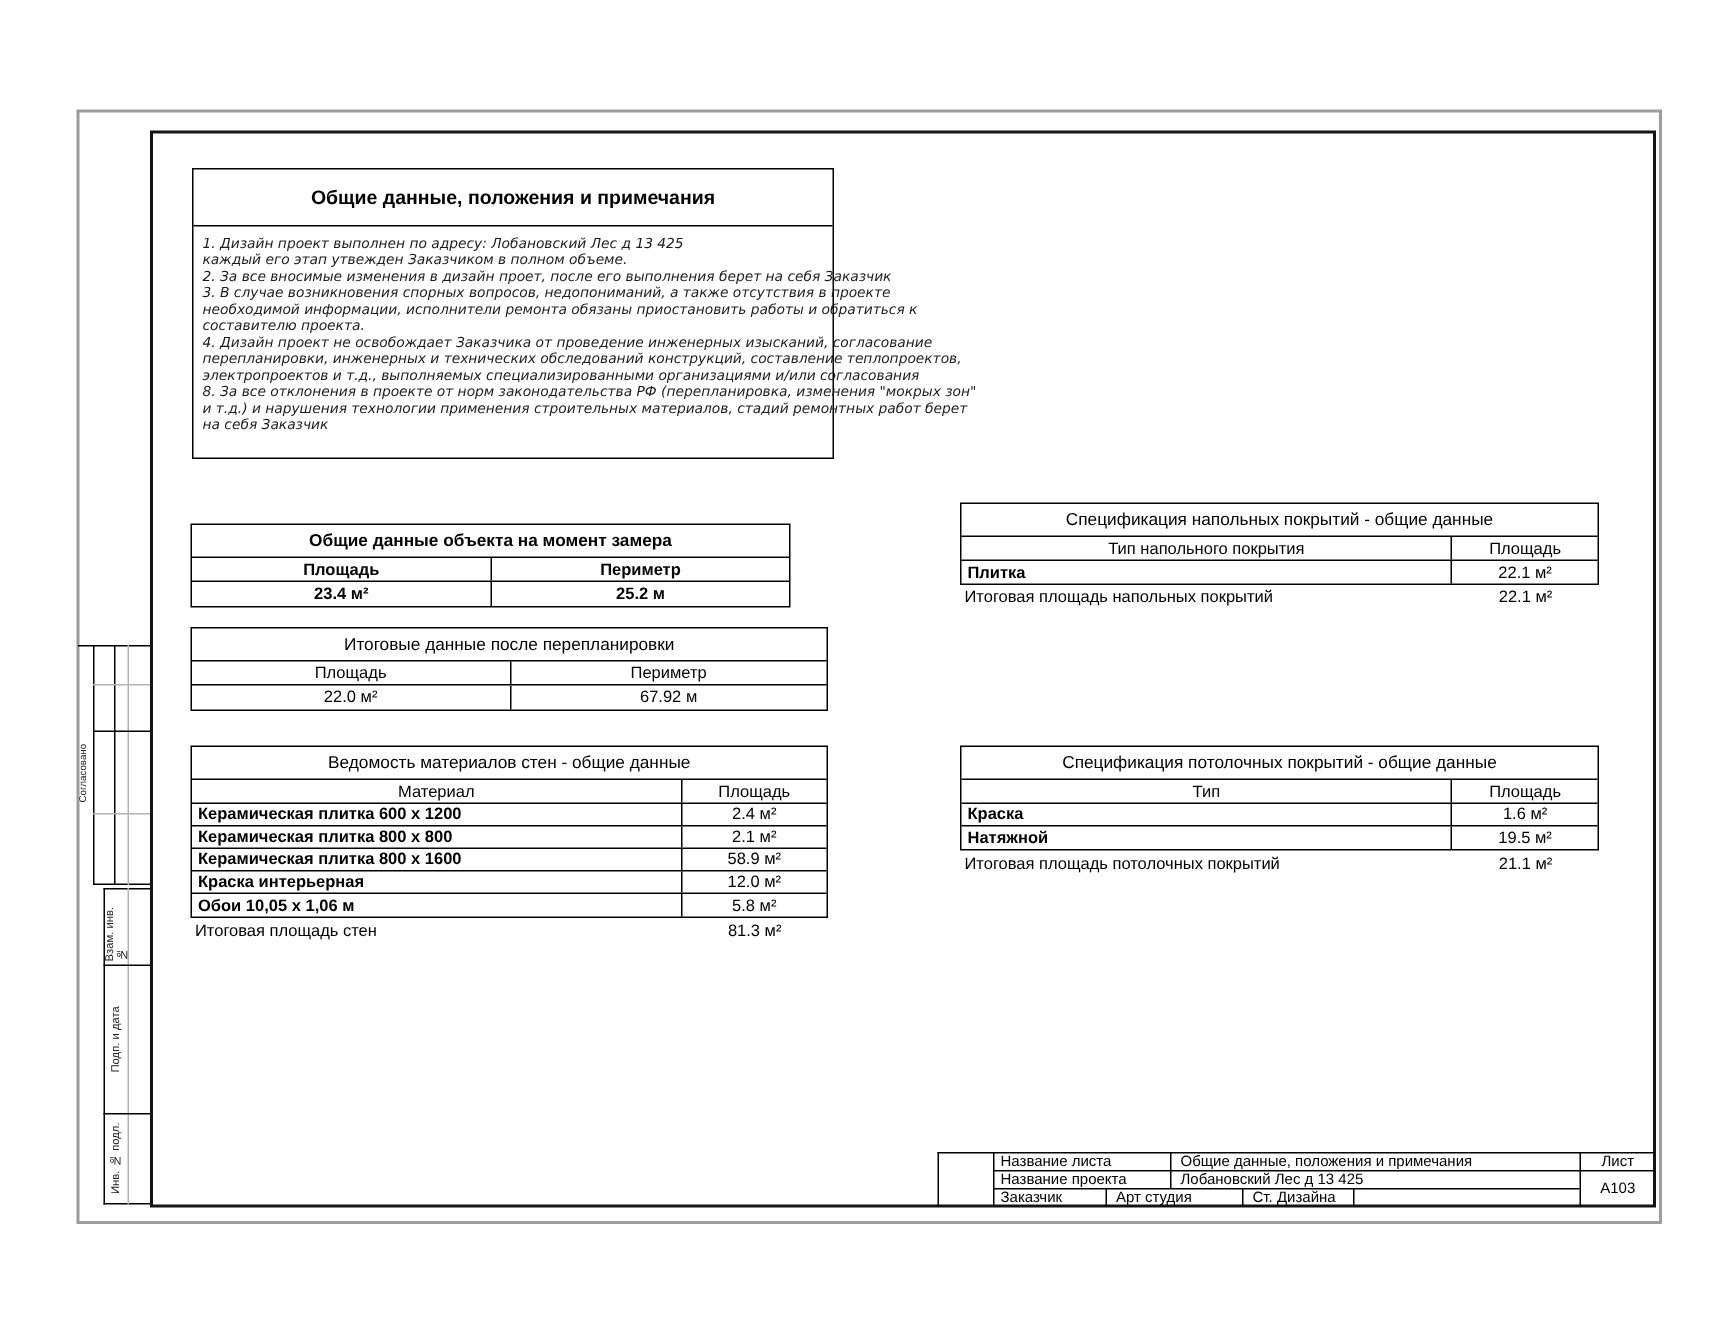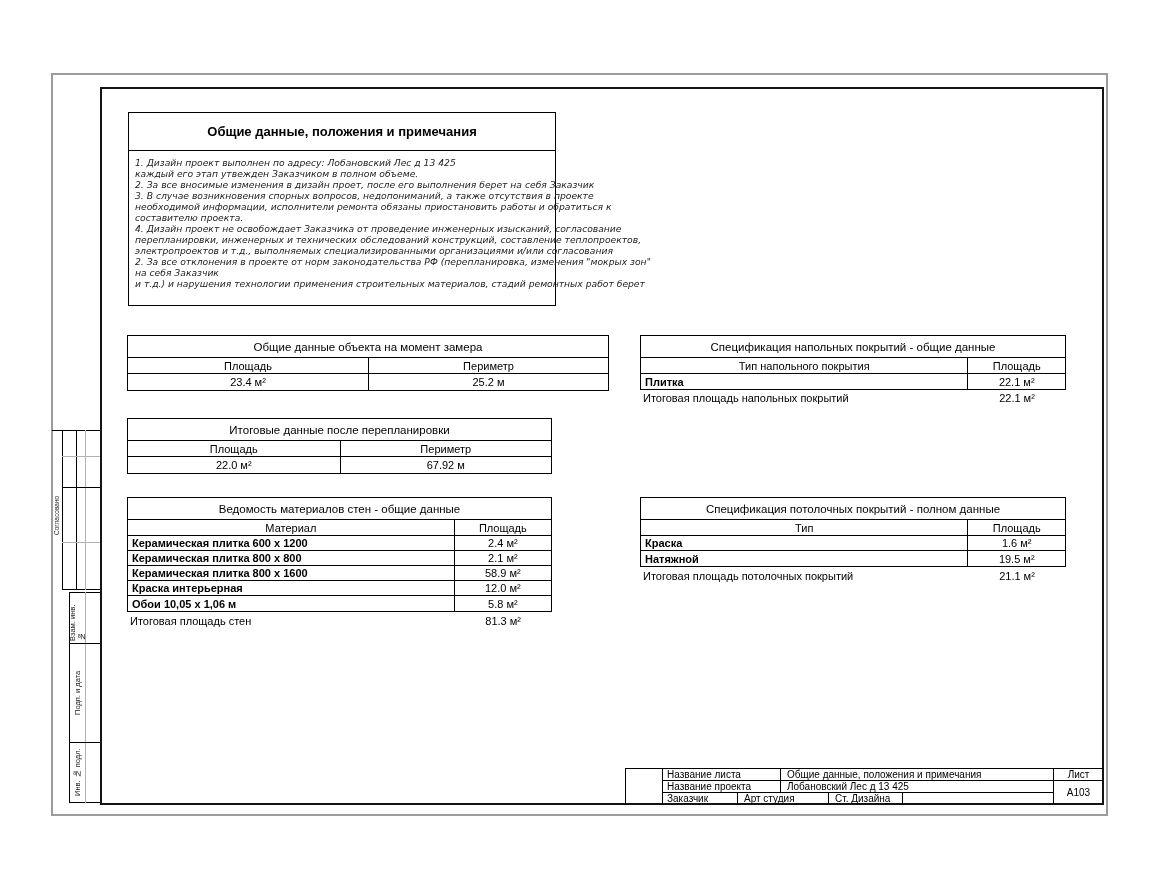--- a/index.html
+++ b/index.html
@@ -72,27 +72,27 @@
     <div class="notes-text">
       <div>1. Дизайн проект выполнен по адресу:  Лобановский Лес д 13 425</div>
       <div>каждый его этап утвежден Заказчиком в полном объеме.</div>
       <div>2. За все вносимые изменения в дизайн проет, после его выполнения берет на себя Заказчик</div>
       <div>3. В случае возникновения спорных вопросов, недопониманий, а также отсутствия в проекте</div>
       <div>необходимой информации, исполнители ремонта обязаны приостановить работы и обратиться к</div>
       <div>составителю проекта.</div>
       <div>4. Дизайн проект не освобождает Заказчика от проведение инженерных изысканий, согласование</div>
       <div>перепланировки, инженерных и технических обследований конструкций, составление теплопроектов,</div>
       <div>электропроектов и т.д., выполняемых специализированными организациями и/или согласования</div>
-      <div>2. За все отклонения в проекте от норм законодательства РФ (перепланировка, изменения "мокрых зон"</div>
+      <div>8. За все отклонения в проекте от норм законодательства РФ (перепланировка, изменения "мокрых зон"</div>
+      <div>и т.д.) и нарушения технологии применения строительных материалов, стадий  ремонтных работ берет</div>
       <div>на себя Заказчик</div>
-      <div>и т.д.) и нарушения технологии применения строительных материалов, стадий  ремонтных работ берет</div>
-    </div>
-  </div>
-
-  <div class="tbl" style="left:127px;top:335px;width:482px;">
+    </div>
+  </div>
+
+  <div class="tbl" style="left:127px;top:349px;width:400px;font-weight:bold;">
     <div class="title-row">Общие данные объекта на момент замера</div>
     <div class="trow h16">
       <div class="c w50">Площадь</div>
       <div class="c w50">Периметр</div>
     </div>
     <div class="trow h16">
       <div class="c w50">23.4 м²</div>
       <div class="c w50">25.2 м</div>
     </div>
   </div>
@@ -151,21 +151,21 @@
       <div class="c w77 left">Плитка</div>
       <div class="c w23">22.1 м²</div>
     </div>
   </div>
   <div class="total-row" style="left:640px;top:390px;width:426px;height:15px;">
     <div class="tc1 w77">Итоговая площадь напольных покрытий</div>
     <div class="tc2 w23">22.1 м²</div>
   </div>
 
   <div class="tbl" style="left:640px;top:497px;width:426px;">
-    <div class="title-row">Спецификация потолочных покрытий - полном данные</div>
+    <div class="title-row">Спецификация потолочных покрытий - общие данные</div>
     <div class="trow h16">
       <div class="c w77">Тип</div>
       <div class="c w23">Площадь</div>
     </div>
     <div class="trow h15">
       <div class="c w77 left">Краска</div>
       <div class="c w23">1.6 м²</div>
     </div>
     <div class="trow h15">
       <div class="c w77 left">Натяжной</div>

